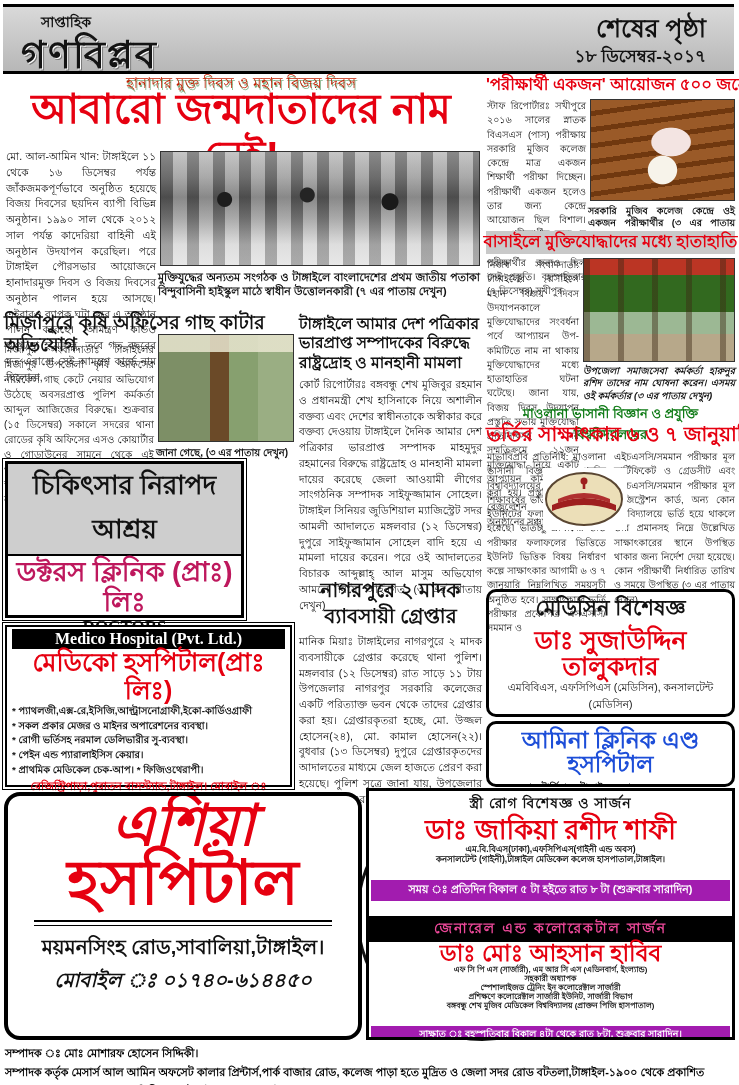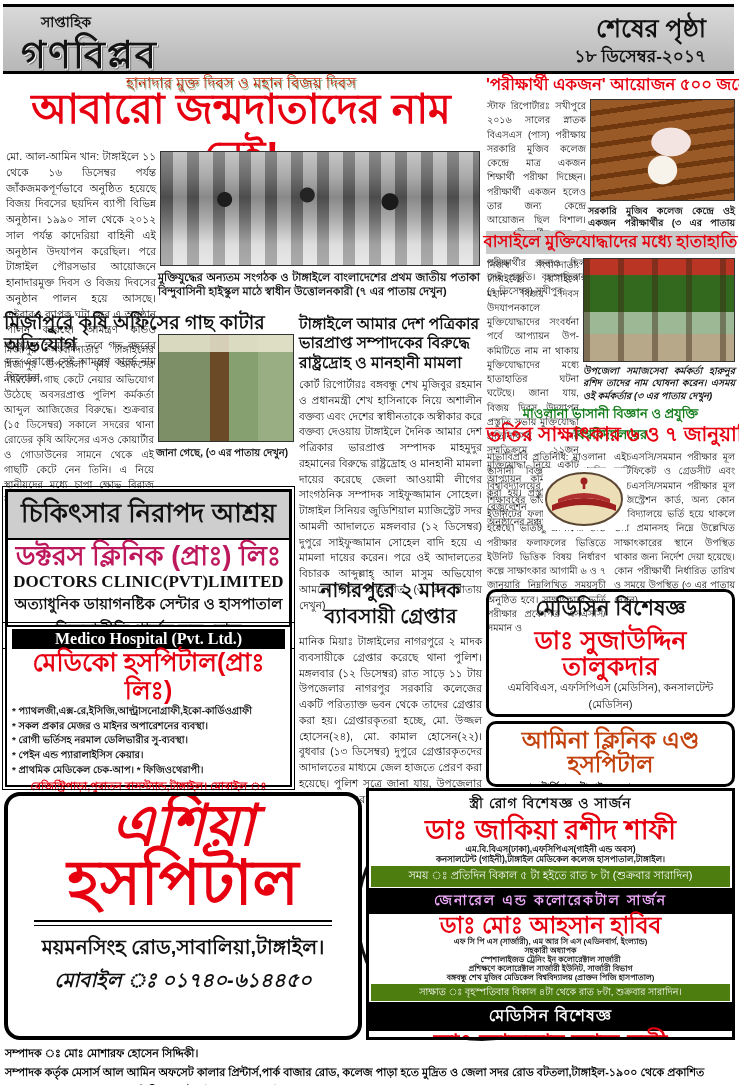--- a/index.html
+++ b/index.html
@@ -41,22 +41,22 @@
   .mirzapur-photo{left:158px;top:334px;width:136px;height:108px;
     background:
       linear-gradient(180deg,rgba(233,230,208,.85) 0 16%,rgba(0,0,0,0) 16%),
       linear-gradient(90deg,#7d8f66 0 38%,#6b4a28 38% 52%,#87a06f 52% 74%,#9aae83 74% 100%);}
   .mirzapur-caption{left:156px;top:446px;width:168px;font-size:10px;}
   
   .amardesh-headline{left:299px;top:314px;width:183px;text-align:left;font-size:15.5px;
     font-weight:900;line-height:1.25;}
   .amardesh-body{left:299px;top:377px;width:183px;height:196px;}
   
-  .doctors-ad{left:5px;top:461px;width:287px;height:157px;border:3px solid #000;
-    outline:1px solid #000;outline-offset:2px;background:#fff;text-align:center;box-sizing:border-box;margin-top:28px;}
+  .doctors-ad{left:5px;top:461px;width:239px;height:157px;border:3px solid #000;
+    outline:1px solid #000;outline-offset:2px;background:#fff;text-align:center;box-sizing:border-box;}
   .doctors-ad .hdr{background:#cecece;border-bottom:2px solid #000;font-size:26px;font-weight:900;padding:1px 0;}
   .doctors-ad .bn{font-size:27px;font-weight:900;line-height:1.1;margin-top:2px;}
   .doctors-ad .en{font-family:"Liberation Serif",serif;font-size:17px;font-weight:700;}
   .doctors-ad .l1{font-size:15px;font-weight:800;}
   .doctors-ad .l2{font-size:17px;font-weight:700;}
   .doctors-ad .l3{font-size:14px;font-weight:800;}
   
   .medico-ad{left:5px;top:625px;width:287px;height:162px;border:2px solid #000;
     outline:1px solid #000;outline-offset:2px;background:#fff;box-sizing:border-box;padding:2px 5px;}
   .medico-ad .en{background:#000;color:#fff;font-family:"Liberation Serif",serif;font-size:16px;
@@ -96,43 +96,43 @@
   .uni-logo{left:543px;top:468px;width:82px;height:60px;background:#fff;padding:1px;}
   
   .sujauddin-ad{left:486px;top:589px;width:249px;height:128px;border:3px solid #000;
     border-radius:10px;box-sizing:border-box;text-align:center;overflow:hidden;}
   .sujauddin-ad .hdr{font-size:21px;font-weight:900;}
   .sujauddin-ad .nm{font-size:25px;font-weight:900;color:#e60010;line-height:1.05;}
   .sujauddin-ad .c1{font-size:10.5px;font-weight:400;}
   .sujauddin-ad .c2{font-size:9.5px;font-weight:800;color:#e60010;}
   .amina-ad{left:486px;top:721px;width:249px;height:66px;border:3px solid #000;border-radius:10px;
     box-sizing:border-box;text-align:center;padding-top:4px;overflow:hidden;}
-  .amina-ad .nm{font-size:23px;font-weight:900;color:#c2410c;line-height:1.05;}
+  .amina-ad .nm{font-size:23px;font-weight:900;color:#1d4ed8;line-height:1.05;}
   .amina-ad .addr{font-size:10px;font-weight:800;margin-top:4px;}
   
   .arc{left:356px;top:789px;width:252px;height:252px;border:3px solid #111;border-radius:50%;
     z-index:1;box-sizing:border-box;}
   .asia-ad{left:4px;top:792px;width:358px;height:248px;border:4px solid #000;border-radius:16px;
     box-sizing:border-box;background:#fff;text-align:center;z-index:2;overflow:hidden;}
   .asia-ad .n1{font-size:57px;font-weight:900;color:#e60010;line-height:.95;margin-top:2px;
     font-style:italic;}
   .asia-ad .n2{font-size:62px;font-weight:900;color:#e60010;line-height:1;}
   .asia-ad .rule{border-top:2px solid #000;border-bottom:1px solid #000;height:3px;
     margin:6px 26px 6px 26px;}
   .asia-ad .addr{font-size:20px;font-weight:900;}
   .asia-ad .mob{font-size:20px;font-weight:900;font-style:italic;}
   .right-ads{left:366px;top:788px;width:369px;height:252px;border:3px solid #000;background:#fff;
     box-sizing:border-box;z-index:2;overflow:hidden;}
   .dr{text-align:center;}
   .dr .spec{font-size:14px;font-weight:900;letter-spacing:1px;padding:1px 0;}
   .dr .spec.bar{background:#000;color:#fff;}
-  .dr .spec.bar.gray{color:#f0abfc;letter-spacing:2px;}
+  .dr .spec.bar.gray{color:#ec4899;letter-spacing:2px;}
   .dr .nm{color:#e60010;font-weight:900;line-height:1.0;}
   .dr .cred{font-weight:700;line-height:1.2;}
-  .dr .hrs{background:#4d7c0f;color:#fff;font-weight:400;padding:1px 0;margin:1px 2px;}
+  .dr .hrs{background:#a21caf;color:#fff;font-weight:700;padding:1px 0;margin:15px 2px;}
   #dr-zakia .nm{font-size:27px;}
   #dr-zakia .cred{font-size:8.6px;}
   #dr-zakia .hrs{font-size:11px;}
   #dr-ahsan .nm{font-size:23px;}
   #dr-ahsan .cred{font-size:7.8px;line-height:1.18;}
   #dr-ahsan .hrs{font-size:9.5px;}
   #dr-abdullah .spec{font-size:16px;}
   #dr-abdullah .nm{font-size:25px;}
   
   #footer{left:5px;top:1045px;width:730px;font-weight:700;color:#000;}

